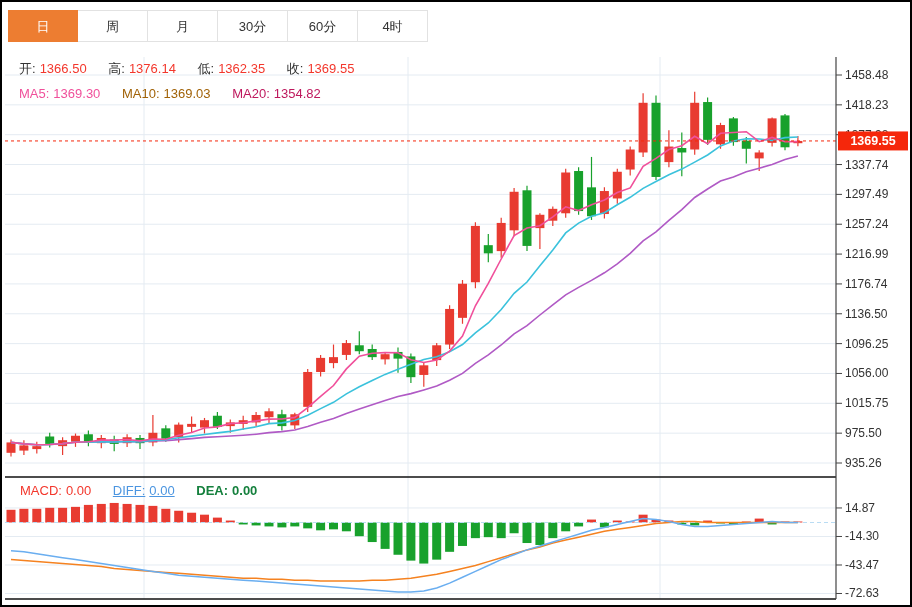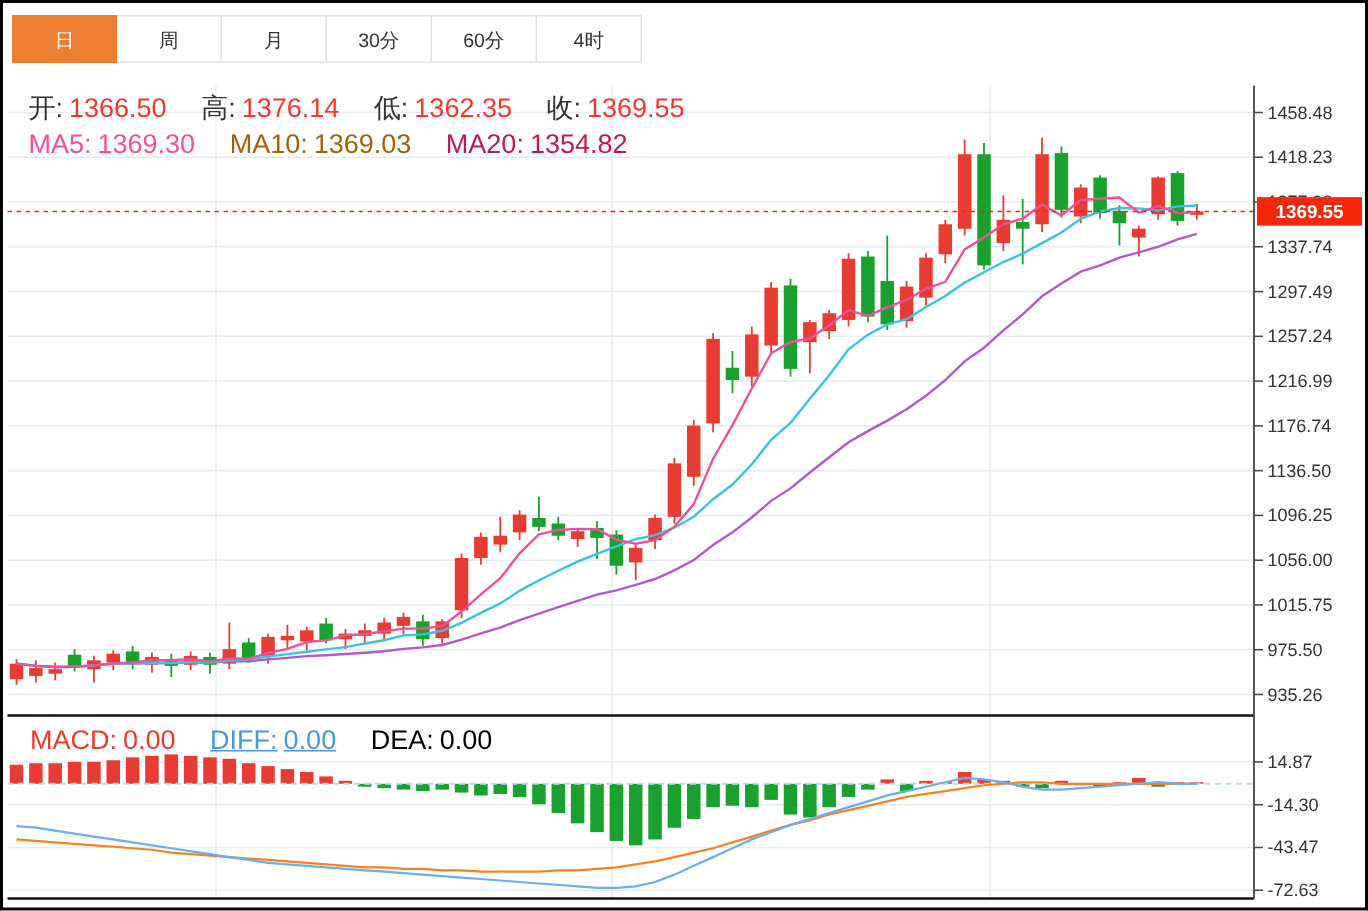--- a/index.html
+++ b/index.html
@@ -9,29 +9,29 @@
     font-family:"Liberation Sans",sans-serif;
   }
   .tabs{position:absolute;left:6px;top:8px;display:flex;z-index:5;}
   .tab{
     width:70px;height:32px;line-height:32px;text-align:center;font-size:13px;
     color:#333;background:#fff;border:1px solid #e2e2e2;border-left:none;
     box-sizing:border-box;cursor:pointer;user-select:none;
   }
   .tab:first-child{border-left:1px solid #e2e2e2;}
   .tab.active{background:#ed7d31;border-color:#ed7d31;color:#fff;}
-  .hdr{position:absolute;z-index:4;font-size:18px;white-space:nowrap;letter-spacing:0;}
+  .hdr{position:absolute;z-index:4;font-size:13px;white-space:nowrap;letter-spacing:0;}
   .hdr span{margin-right:4px;}
   .lbl{color:#333;}
   .red{color:#f3372c;}
   .ma5{color:#f0509b;}
   .ma10{color:#a16207;}
   .ma20{color:#be185d;}
   .diffc{color:#4b95e0;text-decoration:underline;}
-  .deac{color:#000000;}
+  .deac{color:#15803d;font-weight:bold;}
   .gap{display:inline-block;width:10px;}
   svg{position:absolute;left:0;top:0;}
 </style>
 </head>
 <body>
 
 <div class="frame">
 
   <div class="tabs" id="tabbar">
       <div class="tab active">日</div>

